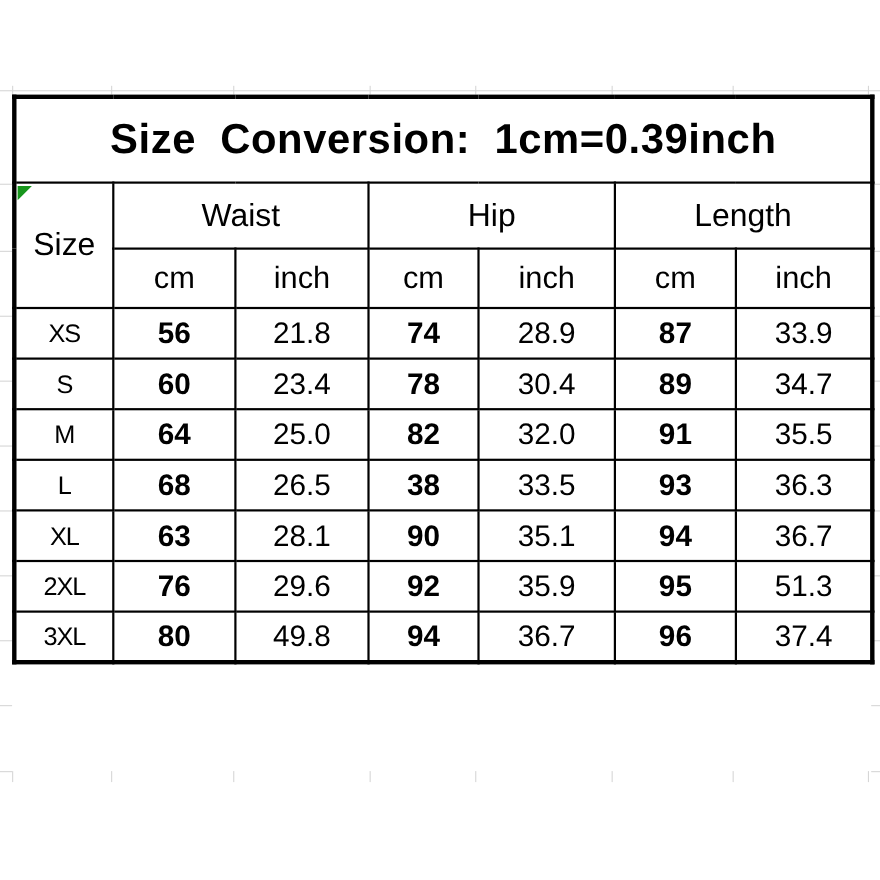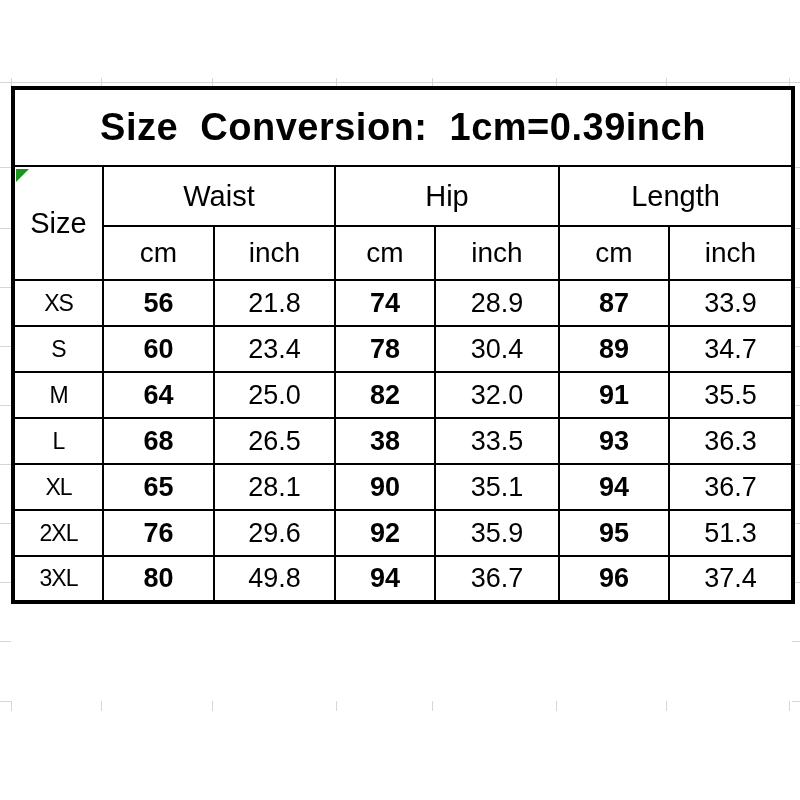--- a/index.html
+++ b/index.html
@@ -175,21 +175,21 @@
         <td class="size-lbl">L</td>
         <td class="val-cm group-l">68</td>
         <td class="val-in">26.5</td>
         <td class="val-cm group-l">38</td>
         <td class="val-in">33.5</td>
         <td class="val-cm group-l">93</td>
         <td class="val-in">36.3</td>
       </tr>
       <tr class="data-row">
         <td class="size-lbl">XL</td>
-        <td class="val-cm group-l">65</td>
+        <td class="val-cm group-l">63</td>
         <td class="val-in">28.1</td>
         <td class="val-cm group-l">90</td>
         <td class="val-in">35.1</td>
         <td class="val-cm group-l">94</td>
         <td class="val-in">36.7</td>
       </tr>
       <tr class="data-row">
         <td class="size-lbl">2XL</td>
         <td class="val-cm group-l">76</td>
         <td class="val-in">29.6</td>

